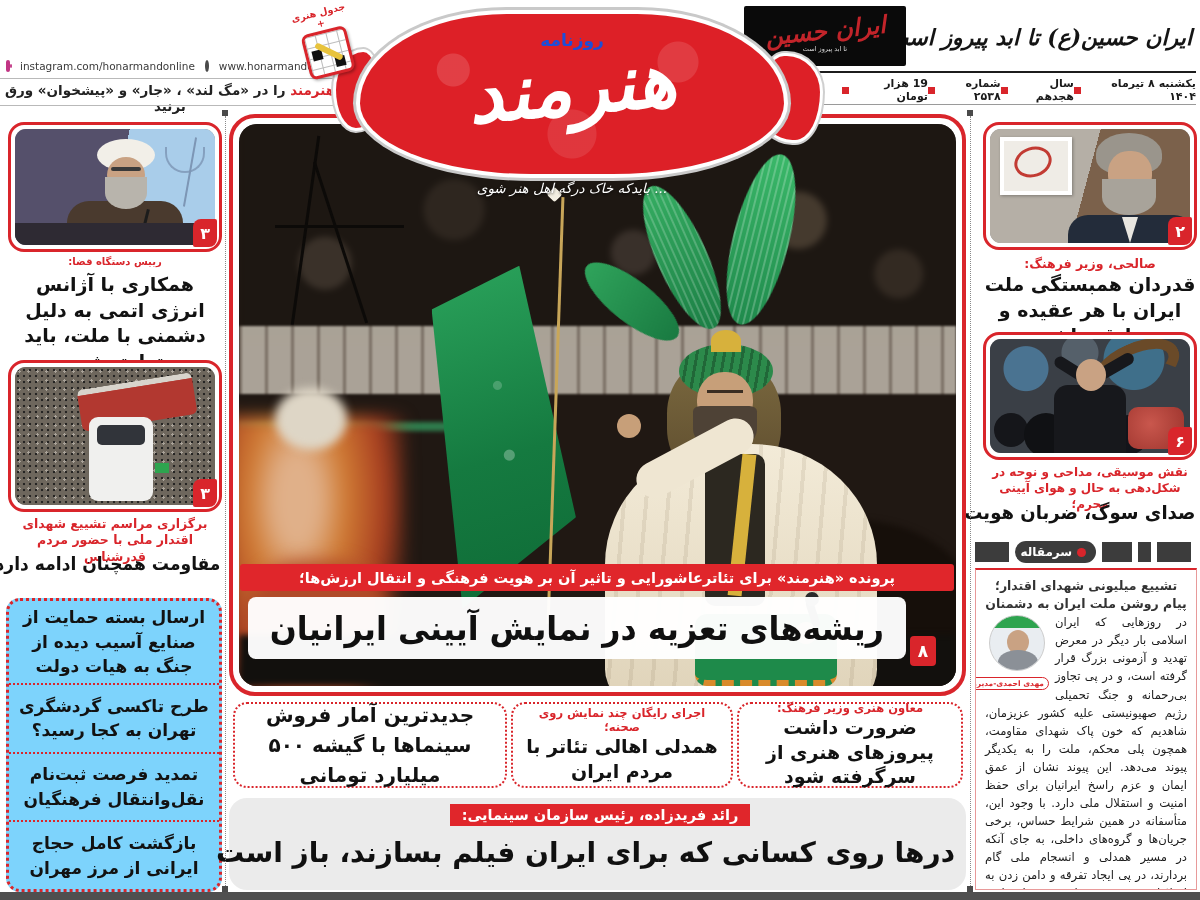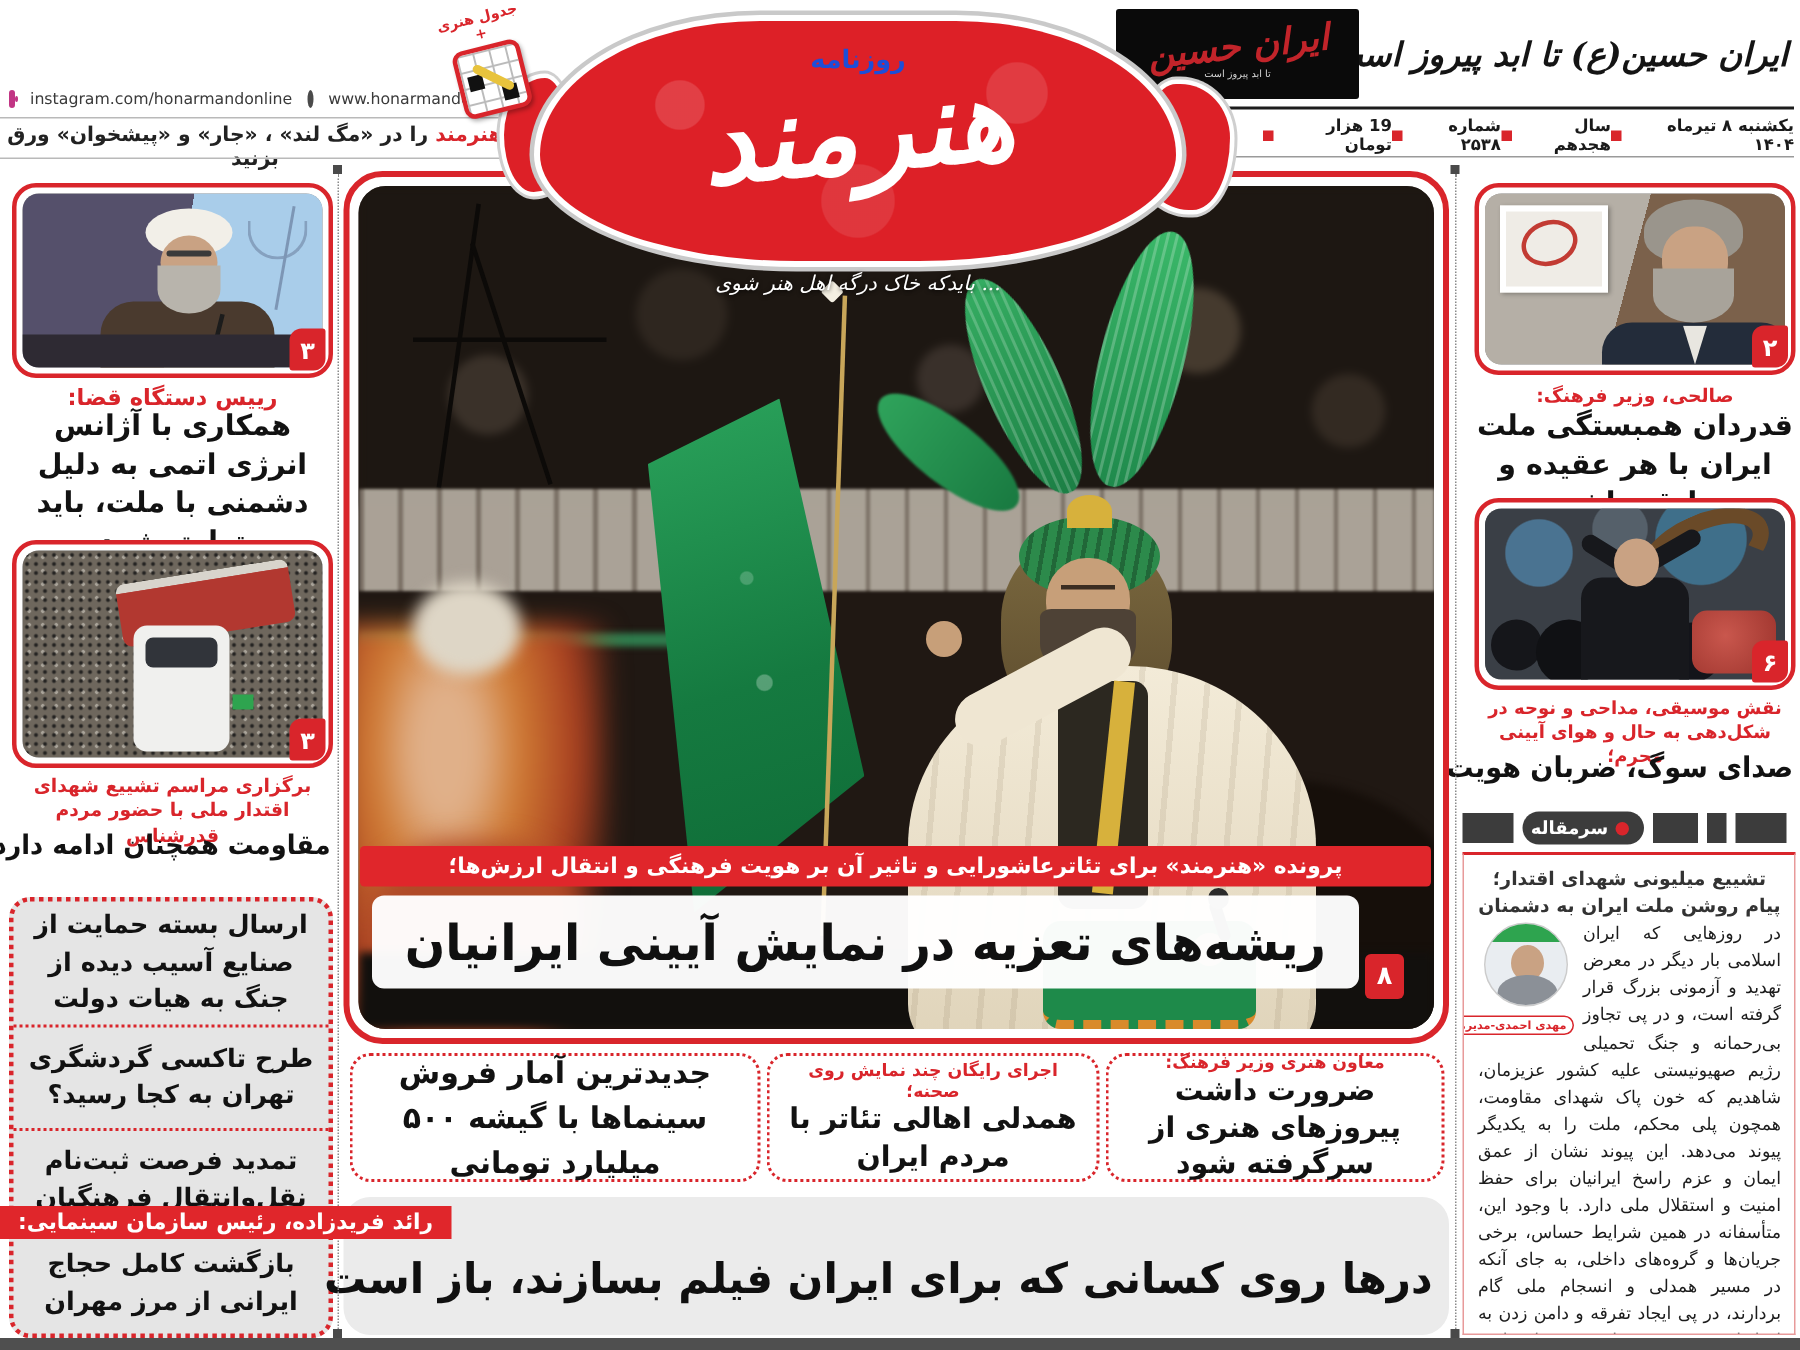--- a/index.html
+++ b/index.html
@@ -64,26 +64,26 @@
   .card { border:3px solid #d9252b; border-radius:16px; background:#fff; padding:4px; }
   .photo { position:relative; width:100%; height:100%; border-radius:11px; overflow:hidden; background:#888; }
   .photo > div { position:absolute; }
   .pagebadge { position:absolute; right:2px; bottom:2px; width:24px; height:28px; background:#d9252b; color:#fff;
       font-weight:bold; font-size:16px; display:flex; align-items:center; justify-content:center; border-radius:8px 2px 8px 2px; z-index:3; }
   .kick { color:#d9252b; font-weight:bold; text-align:center; }
   .head { color:#121212; font-weight:bold; text-align:center; line-height:1.35; }
 
   
   .lc1 { left:8px; top:122px; width:214px; height:130px; }
-  .lk1 { left:8px; top:256px; width:214px; font-size:15px; }
+  .lk1 { left:8px; top:256px; width:214px; font-size:10px; }
   .lh1 { left:8px; top:272px; width:214px; font-size:19px; }
   .lc2 { left:8px; top:360px; width:214px; height:152px; }
   .lk2 { left:8px; top:516px; width:214px; font-size:12.5px; line-height:1.3; }
   .lh2 { left:4px; top:552px; width:222px; font-size:18px; white-space:nowrap; transform:scaleX(.95); }
-  .briefs { left:6px; top:598px; width:216px; height:294px; border:3px dotted #d9252b; border-radius:14px; background:#e5e5e5;
+  .briefs { left:6px; top:598px; width:216px; height:294px; border:3px dotted #d9252b; border-radius:14px; background:#7dd3fc;
       display:flex; flex-direction:column; }
   .brief { flex:1; display:flex; align-items:center; justify-content:center; text-align:center; font-size:17px; font-weight:bold;
       color:#121212; line-height:1.45; padding:4px 10px; position:relative; }
   .brief + .brief { border-top:2px dotted #d9252b; }
 
   
   .main-card { left:229px; top:114px; width:737px; height:582px; border:4px solid #d9252b; border-radius:26px; background:#fff; padding:6px; z-index:1; }
   .main-photo { position:relative; width:100%; height:100%; border-radius:18px; overflow:hidden; background:#201813; }
   .main-photo > div { position:absolute; }
   .mp-top { left:0; top:0; width:100%; height:38%; background:#1d1712;
@@ -153,21 +153,21 @@
   .dotbox { border:2px dotted #d9252b; border-radius:14px; background:#fff; display:flex; flex-direction:column; align-items:center; justify-content:center; padding:6px 10px; }
   .mb1 { left:737px; top:702px; width:226px; height:86px; }
   .mb2 { left:511px; top:702px; width:222px; height:86px; }
   .mb3 { left:233px; top:702px; width:274px; height:86px; }
   .mb-k { font-size:11.5px; }
   .mb-h { font-size:19px; line-height:1.3; }
   .mb-h3 { font-size:20px; line-height:1.5; }
 
   
   .bot-banner { left:229px; top:798px; width:737px; height:92px; background:#ebebeb; border-radius:18px; }
-  .bot-kick { left:0; right:0; top:804px; text-align:left; z-index:2; }
+  .bot-kick { left:0; right:0; top:804px; text-align:center; z-index:2; }
   .bot-kick span { display:inline-block; background:#e0262b; color:#fff; font-size:14.5px; font-weight:bold; padding:3px 12px; }
   .bot-head { left:240px; top:836px; width:715px; text-align:center; font-size:28px; font-weight:bold; color:#101010; white-space:nowrap; }
 
   
   .rc1 { left:983px; top:122px; width:214px; height:128px; }
   .rk1 { left:983px; top:256px; width:214px; font-size:12.5px; }
   .rh1 { left:983px; top:272px; width:214px; font-size:19px; }
   .rc2 { left:983px; top:332px; width:214px; height:128px; }
   .rk2 { left:983px; top:464px; width:214px; font-size:12px; line-height:1.35; }
   .rh2 { left:979px; top:500px; width:222px; font-size:19px; white-space:nowrap; transform:scaleX(.95); }

